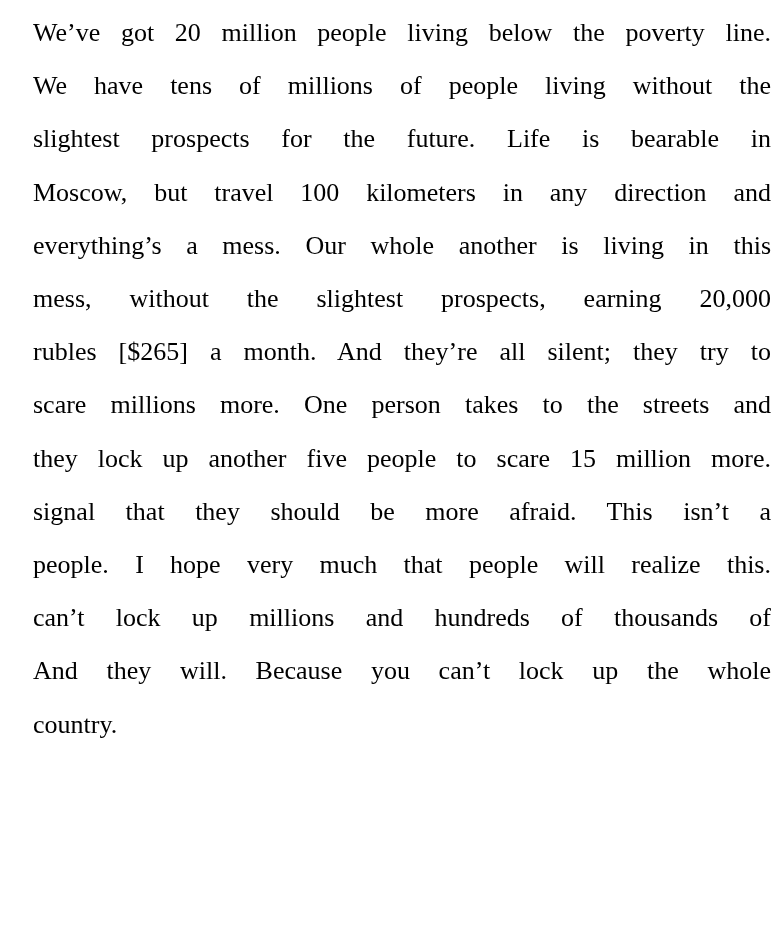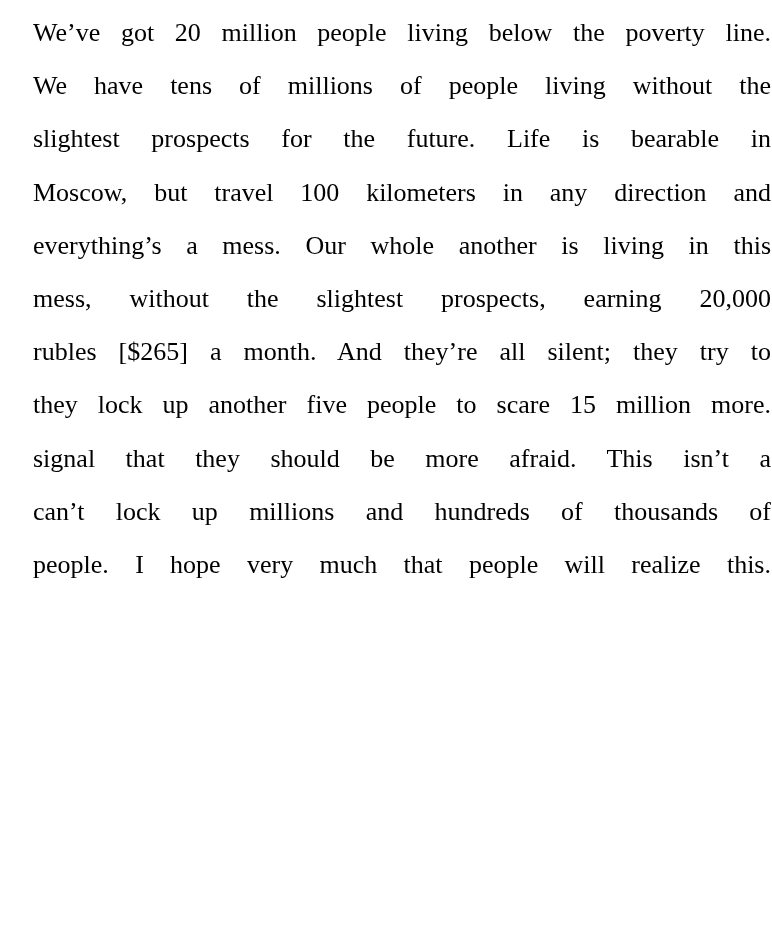--- a/index.html
+++ b/index.html
@@ -48,23 +48,26 @@
   <div class="quote-text">
 
     <div class="para">
       <div class="line">We’ve got 20 million people living below the poverty line.</div>
       <div class="line">We have tens of millions of people living without the</div>
       <div class="line">slightest prospects for the future. Life is bearable in</div>
       <div class="line">Moscow, but travel 100 kilometers in any direction and</div>
       <div class="line">everything’s a mess. Our whole another is living in this</div>
       <div class="line">mess, without the slightest prospects, earning 20,000</div>
       <div class="line">rubles [$265] a month. And they’re all silent; they try to</div>
+      <div class="line">scare millions more. One person takes to the streets and</div>
       <div class="line">they lock up another five people to scare 15 million more.</div>
     </div>
 
     <div class="para">
       <div class="line">signal that they should be more afraid. This isn’t a</div>
+      <div class="line">people. I hope very much that people will realize this.</div>
       <div class="line">can’t lock up millions and hundreds of thousands of</div>
-      <div class="line">people. I hope very much that people will realize this.</div>
+      <div class="line">And they will. Because you can’t lock up the whole</div>
+      <div class="line final">country.</div>
     </div>
 
   </div>
 </div>
 
 </body></html>

